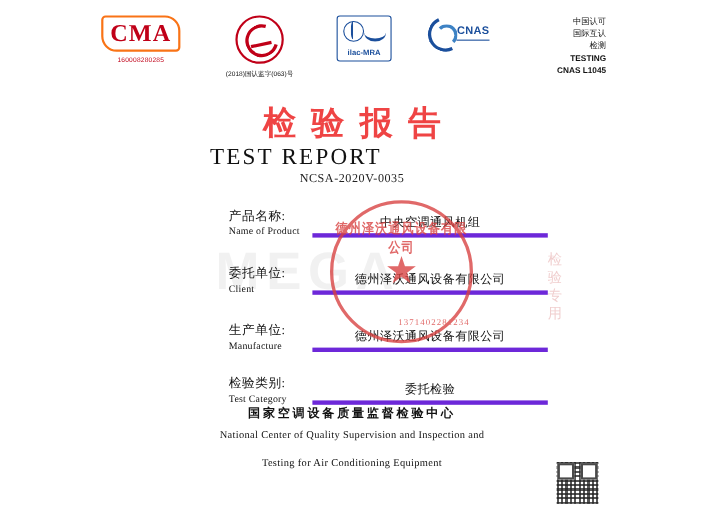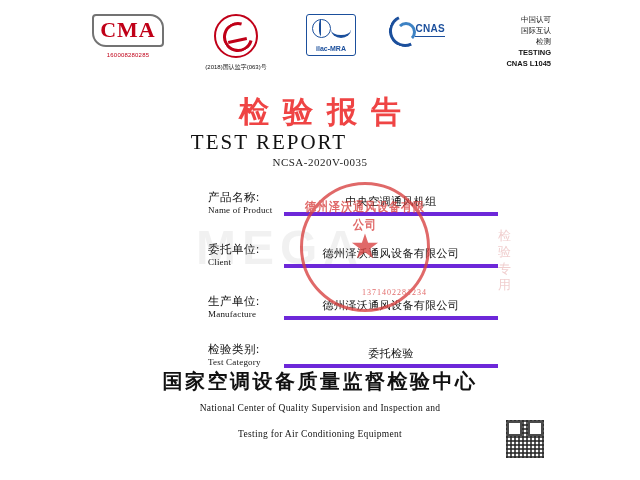--- a/index.html
+++ b/index.html
@@ -42,21 +42,21 @@
 
   
   .cma-wrap { width: 78px; text-align: center; }
   .cma-mark {
     font-family: "Liberation Serif", serif;
     font-weight: bold;
     font-size: 22px;
     letter-spacing: 1px;
     color: #c00018;
     line-height: 1;
-    border: 2px solid #737373;
+    border: 2px solid #f97316;
     border-radius: 4px 14px 4px 14px;
     padding: 3px 6px 4px 6px;
     display: inline-block;
   }
   .cma-num {
     font-family: "Liberation Sans", sans-serif;
     font-size: 6px;
     color: #c00018;
     margin-top: 5px;
     letter-spacing: 0.2px;
@@ -272,21 +272,21 @@
   .field-row.compact { height: 30px; margin-bottom: 16px; }
 
   
   .footer {
     position: absolute;
     top: 368px; left: 0; width: 640px;
     text-align: center;
   }
   .footer .org-cn {
     font-family: "Liberation Serif", serif;
-    font-size: 20px;
+    font-size: 11px;
     font-weight: bold;
     letter-spacing: 2.5px;
     color: #111;
   }
   .footer .org-en1 {
     font-family: "Liberation Serif", serif;
     font-size: 9.5px;
     letter-spacing: 0.3px;
     color: #111;
     margin-top: 8px;

